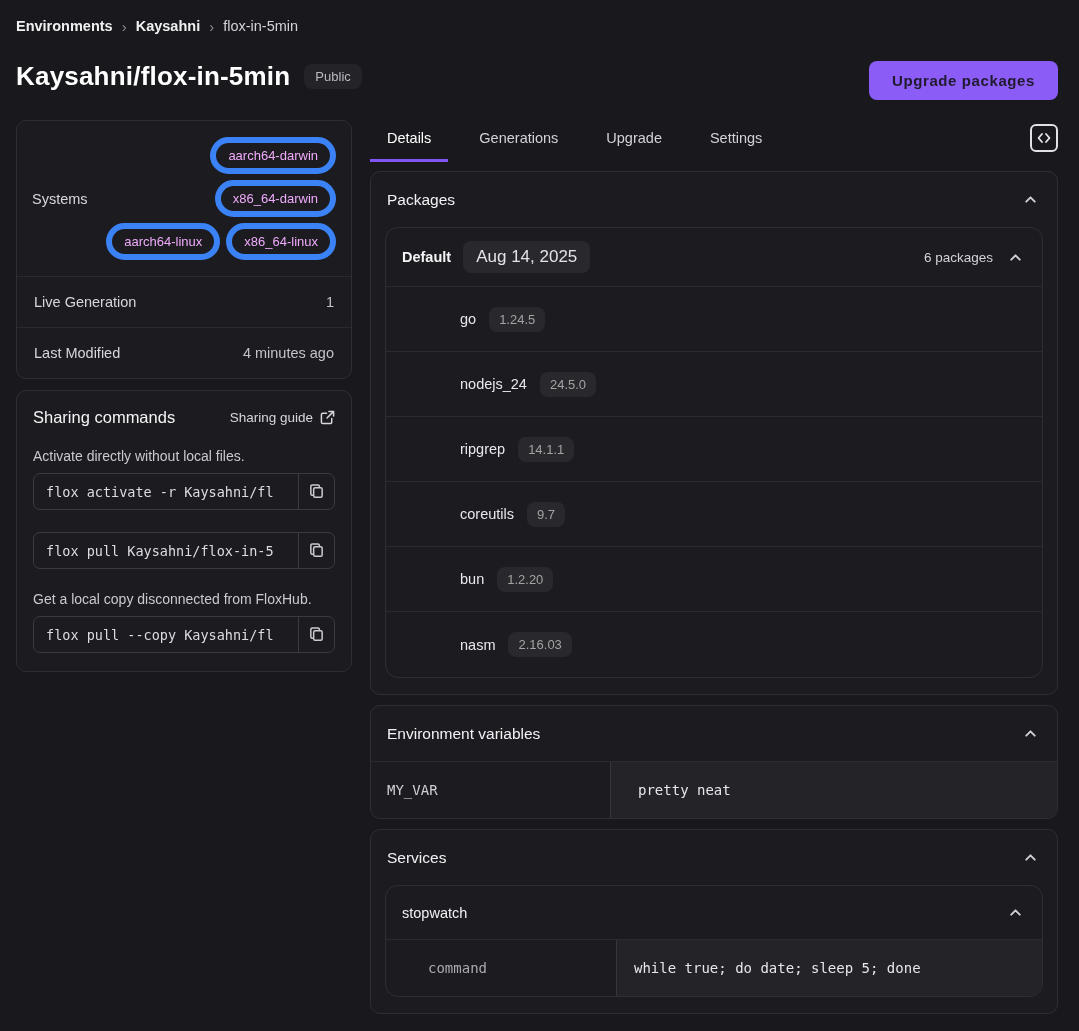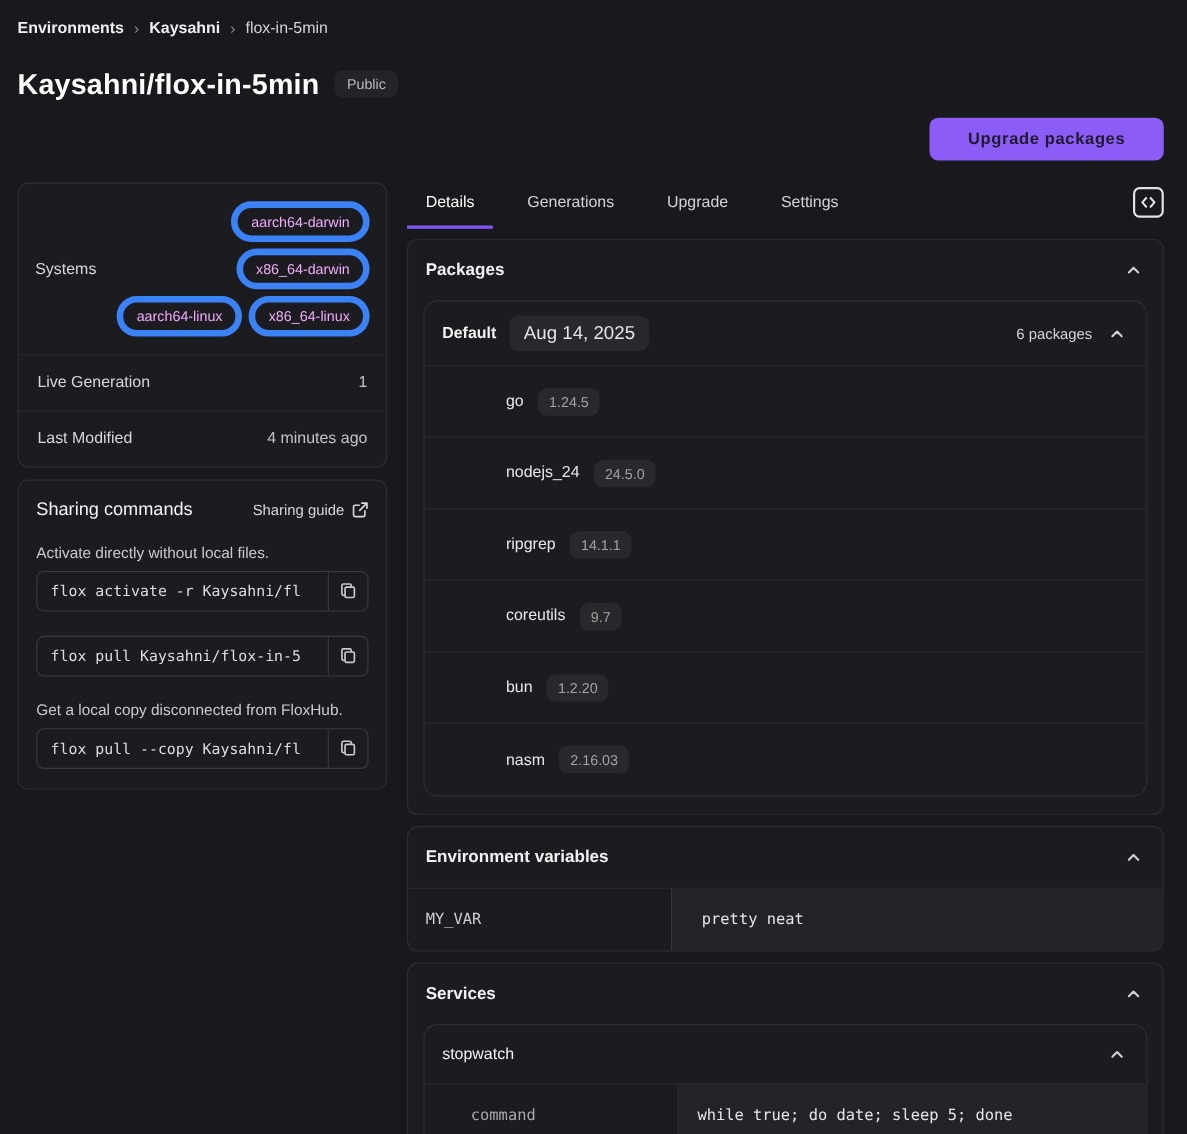--- a/index.html
+++ b/index.html
@@ -17,22 +17,22 @@
   .crumb.current { color:#d2d2d8; font-weight:400; }
   .sep { color:#8a8a92; font-size:15px; line-height:1; }
 
   
   .page-header { display:flex; align-items:flex-start; justify-content:space-between; margin-bottom:20px; }
   .title-wrap { display:flex; align-items:center; gap:14px; }
   .title-wrap h1 { font-size:26px; font-weight:600; color:#ffffff; letter-spacing:.2px; }
   .badge { background:#232328; color:#b9b9c1; border-radius:8px; padding:5px 11px; font-size:13px; }
   .btn-primary {
     background:#8b5cf6; color:#1f1a2e; border:none; border-radius:8px;
-    padding:11px 35px; font-size:15px; font-weight:700; letter-spacing:.6px;
-    font-family:"Liberation Sans", sans-serif; cursor:pointer;margin-top:46px;
+    padding:11px 23px; font-size:15px; font-weight:700; letter-spacing:.6px;
+    font-family:"Liberation Sans", sans-serif; cursor:pointer;
   }
 
   
   .content { display:flex; gap:18px; align-items:flex-start; }
   .sidebar { width:336px; flex:none; }
   .main { flex:1; min-width:0; }
 
   
   .card { background:#1c1c20; border:1px solid #2e2e34; border-radius:10px; margin-bottom:11px; }
   .info-row { display:flex; align-items:center; justify-content:space-between; padding:17px 17px; border-bottom:1px solid #2a2a30; font-size:14.5px; }
@@ -64,21 +64,21 @@
   .tab.active { color:#ffffff; font-weight:500; border-bottom-color:#8155f2; }
   .code-view-btn {
     width:28px; height:28px; border:2px solid #e2e2e6; border-radius:6px;
     background:transparent; color:#e8e8ec; display:flex; align-items:center; justify-content:center;
     cursor:pointer; margin-bottom:6px;
   }
 
   
   .panel { background:#1c1c20; border:1px solid #2e2e34; border-radius:10px; margin-bottom:10px; }
   .panel-header { display:flex; align-items:center; justify-content:space-between; padding:17px 16px; }
-  .panel-header .panel-title { font-size:15.5px; font-weight:700; color:#f2f2f5; }
+  .panel-header .panel-title { font-size:15.5px; font-weight:400; color:#f2f2f5; }
   .chev-btn { background:none; border:none; color:#cfcfd6; cursor:pointer; display:flex; align-items:center; padding:2px; }
   .panel-body { padding:0 14px 16px; }
 
   .group { border:1px solid #2e2e34; border-radius:13px; overflow:hidden; }
   .group-header { display:flex; align-items:center; padding:13px 16px; border-bottom:1px solid #2a2a30; }
   .group-name { font-size:14.5px; font-weight:600; color:#f4f4f6; margin-right:12px; }
   .date-badge { background:#28282d; border-radius:8px; padding:6px 13px; font-size:17px; color:#e2e2e7; }
   .group-right { margin-left:auto; display:flex; align-items:center; gap:12px; color:#d2d2d8; font-size:13.5px; }
 
   .pkg-row { display:flex; align-items:center; gap:13px; padding:0 16px 0 74px; height:65px; border-bottom:1px solid #2a2a30; }

